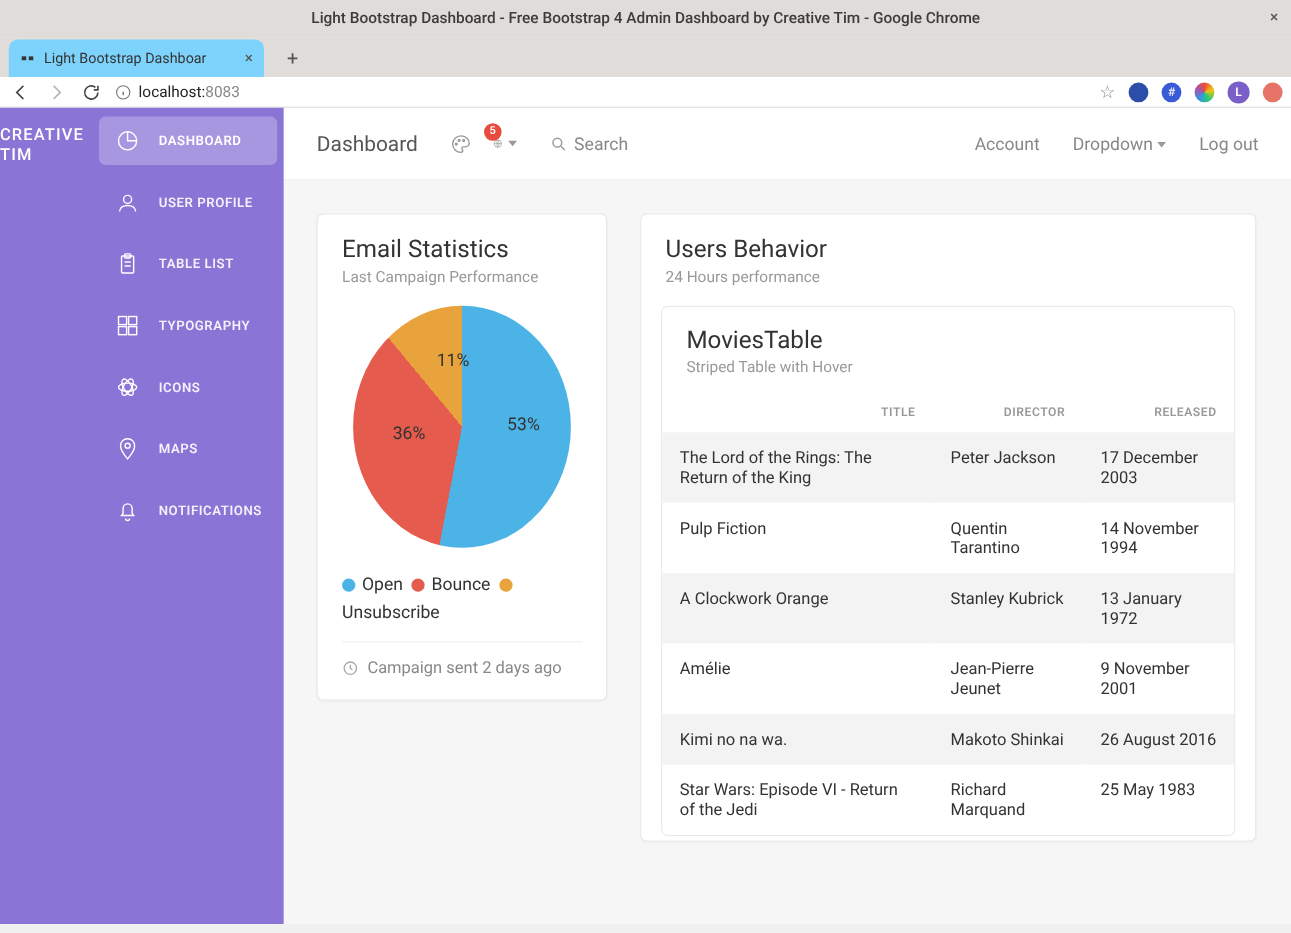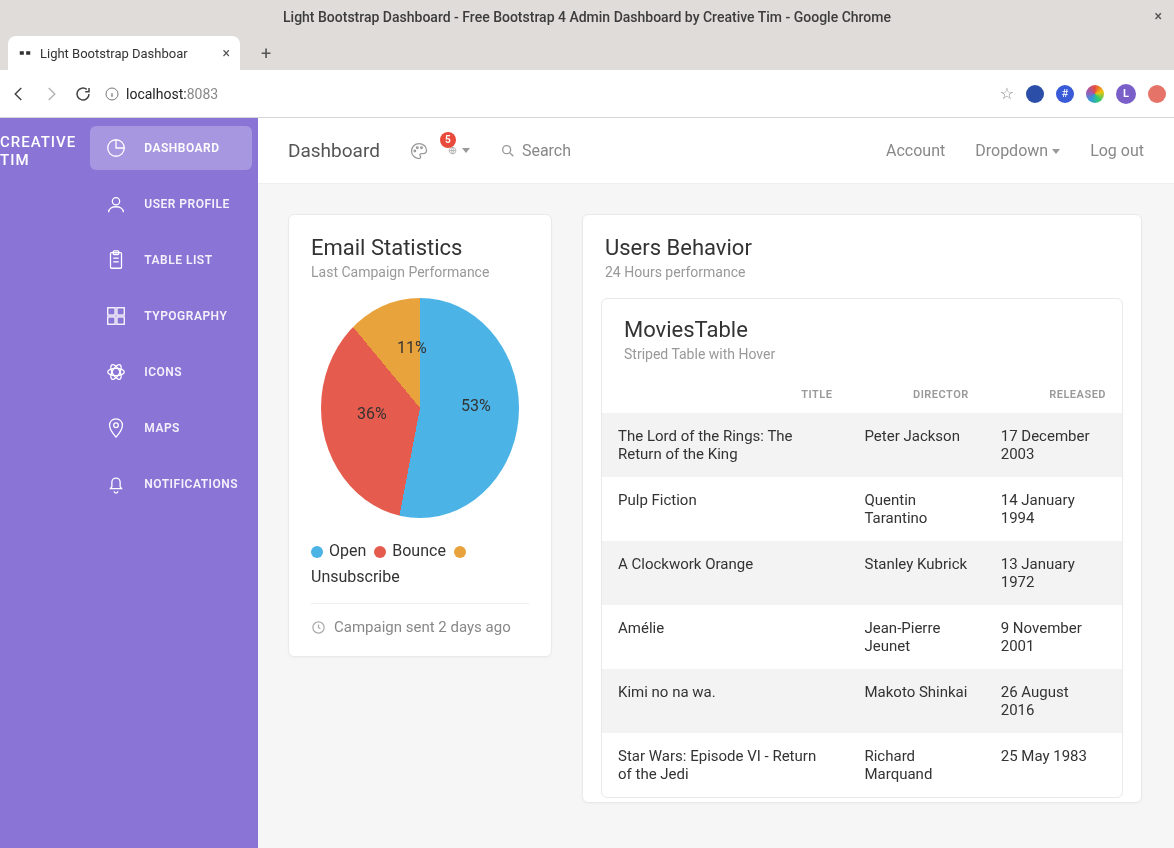--- a/index.html
+++ b/index.html
@@ -3,27 +3,27 @@
 <meta charset="utf-8">
 <style>
 * { margin: 0; padding: 0; box-sizing: border-box; font-family: -apple-system, BlinkMacSystemFont, "Segoe UI", Roboto, Helvetica, Arial, sans-serif; }
 body { width: 1174px; height: 848px; background: #f0f0f0; overflow: hidden; }
 
 
 .window-titlebar { height: 34px; background: #dfdcda; display: flex; align-items: center; justify-content: center; position: relative; font-size: 14px; color: #3c3c3c; font-weight: 500; }
 .window-close { position: absolute; right: 12px; top: 8px; color: #555; font-size: 14px; cursor: pointer; }
 
 .tabstrip { height: 36px; background: #dfdcda; display: flex; align-items: flex-end; padding-left: 8px; }
-.tab { height: 34px; background: #ffffff; border-radius: 8px 8px 0 0; display: flex; align-items: center; padding: 0 10px; width: 232px; font-size: 13px; color: #333; position: relative; }
+.tab { height: 34px; background: #7dd3fc; border-radius: 8px 8px 0 0; display: flex; align-items: center; padding: 0 10px; width: 232px; font-size: 13px; color: #333; position: relative; }
 .tab-favicon { width: 14px; height: 14px; margin-right: 8px; display:inline-flex; align-items:center; justify-content:center; }
 .tab-title { flex: 1; white-space: nowrap; overflow: hidden; text-overflow: clip; }
 .tab-close { font-size: 14px; color:#555; padding-left:6px; }
 .newtab { width: 28px; height: 28px; margin-left: 12px; display:flex; align-items:center; justify-content:center; font-size: 18px; color:#555; border-radius:50%; margin-bottom:3px;}
 
-.toolbar { height: 48px; background: #fff; border-bottom: 1px solid #d6d6d6; display: flex; align-items: center; padding: 0 8px; gap: 10px; }
+.toolbar { height: 28px; background: #fff; border-bottom: 1px solid #d6d6d6; display: flex; align-items: center; padding: 0 8px; gap: 10px; }
 .toolbar .nav-btn { width: 22px; height: 22px; display:flex; align-items:center; justify-content:center; color:#444; }
 .toolbar .nav-btn.disabled { color:#b5b5b5; }
 .addr { display:flex; align-items:center; gap:6px; font-size: 14px; color:#555; flex:1; }
 .addr .host-strong { color:#222; }
 .toolbar-right { display:flex; align-items:center; gap:12px; margin-left:auto; }
 .ext-icon { width:18px; height:18px; border-radius:50%; }
 .avatar-circle { width:20px; height:20px; border-radius:50%; background:#7a5fc9; color:#fff; font-size:11px; display:flex; align-items:center; justify-content:center; font-weight:600;}
 
 
 .app { display:flex; height: 742px; }
@@ -292,21 +292,21 @@
             </thead>
             <tbody id="movies-body">
                 <tr>
                   <td>The Lord of the Rings: The Return of the King</td>
                   <td>Peter Jackson</td>
                   <td>17 December 2003</td>
                 </tr>
                 <tr>
                   <td>Pulp Fiction</td>
                   <td>Quentin Tarantino</td>
-                  <td>14 January 1994</td>
+                  <td>14 November 1994</td>
                 </tr>
                 <tr>
                   <td>A Clockwork Orange</td>
                   <td>Stanley Kubrick</td>
                   <td>13 January 1972</td>
                 </tr>
                 <tr>
                   <td>Amélie</td>
                   <td>Jean-Pierre Jeunet</td>
                   <td>9 November 2001</td>

